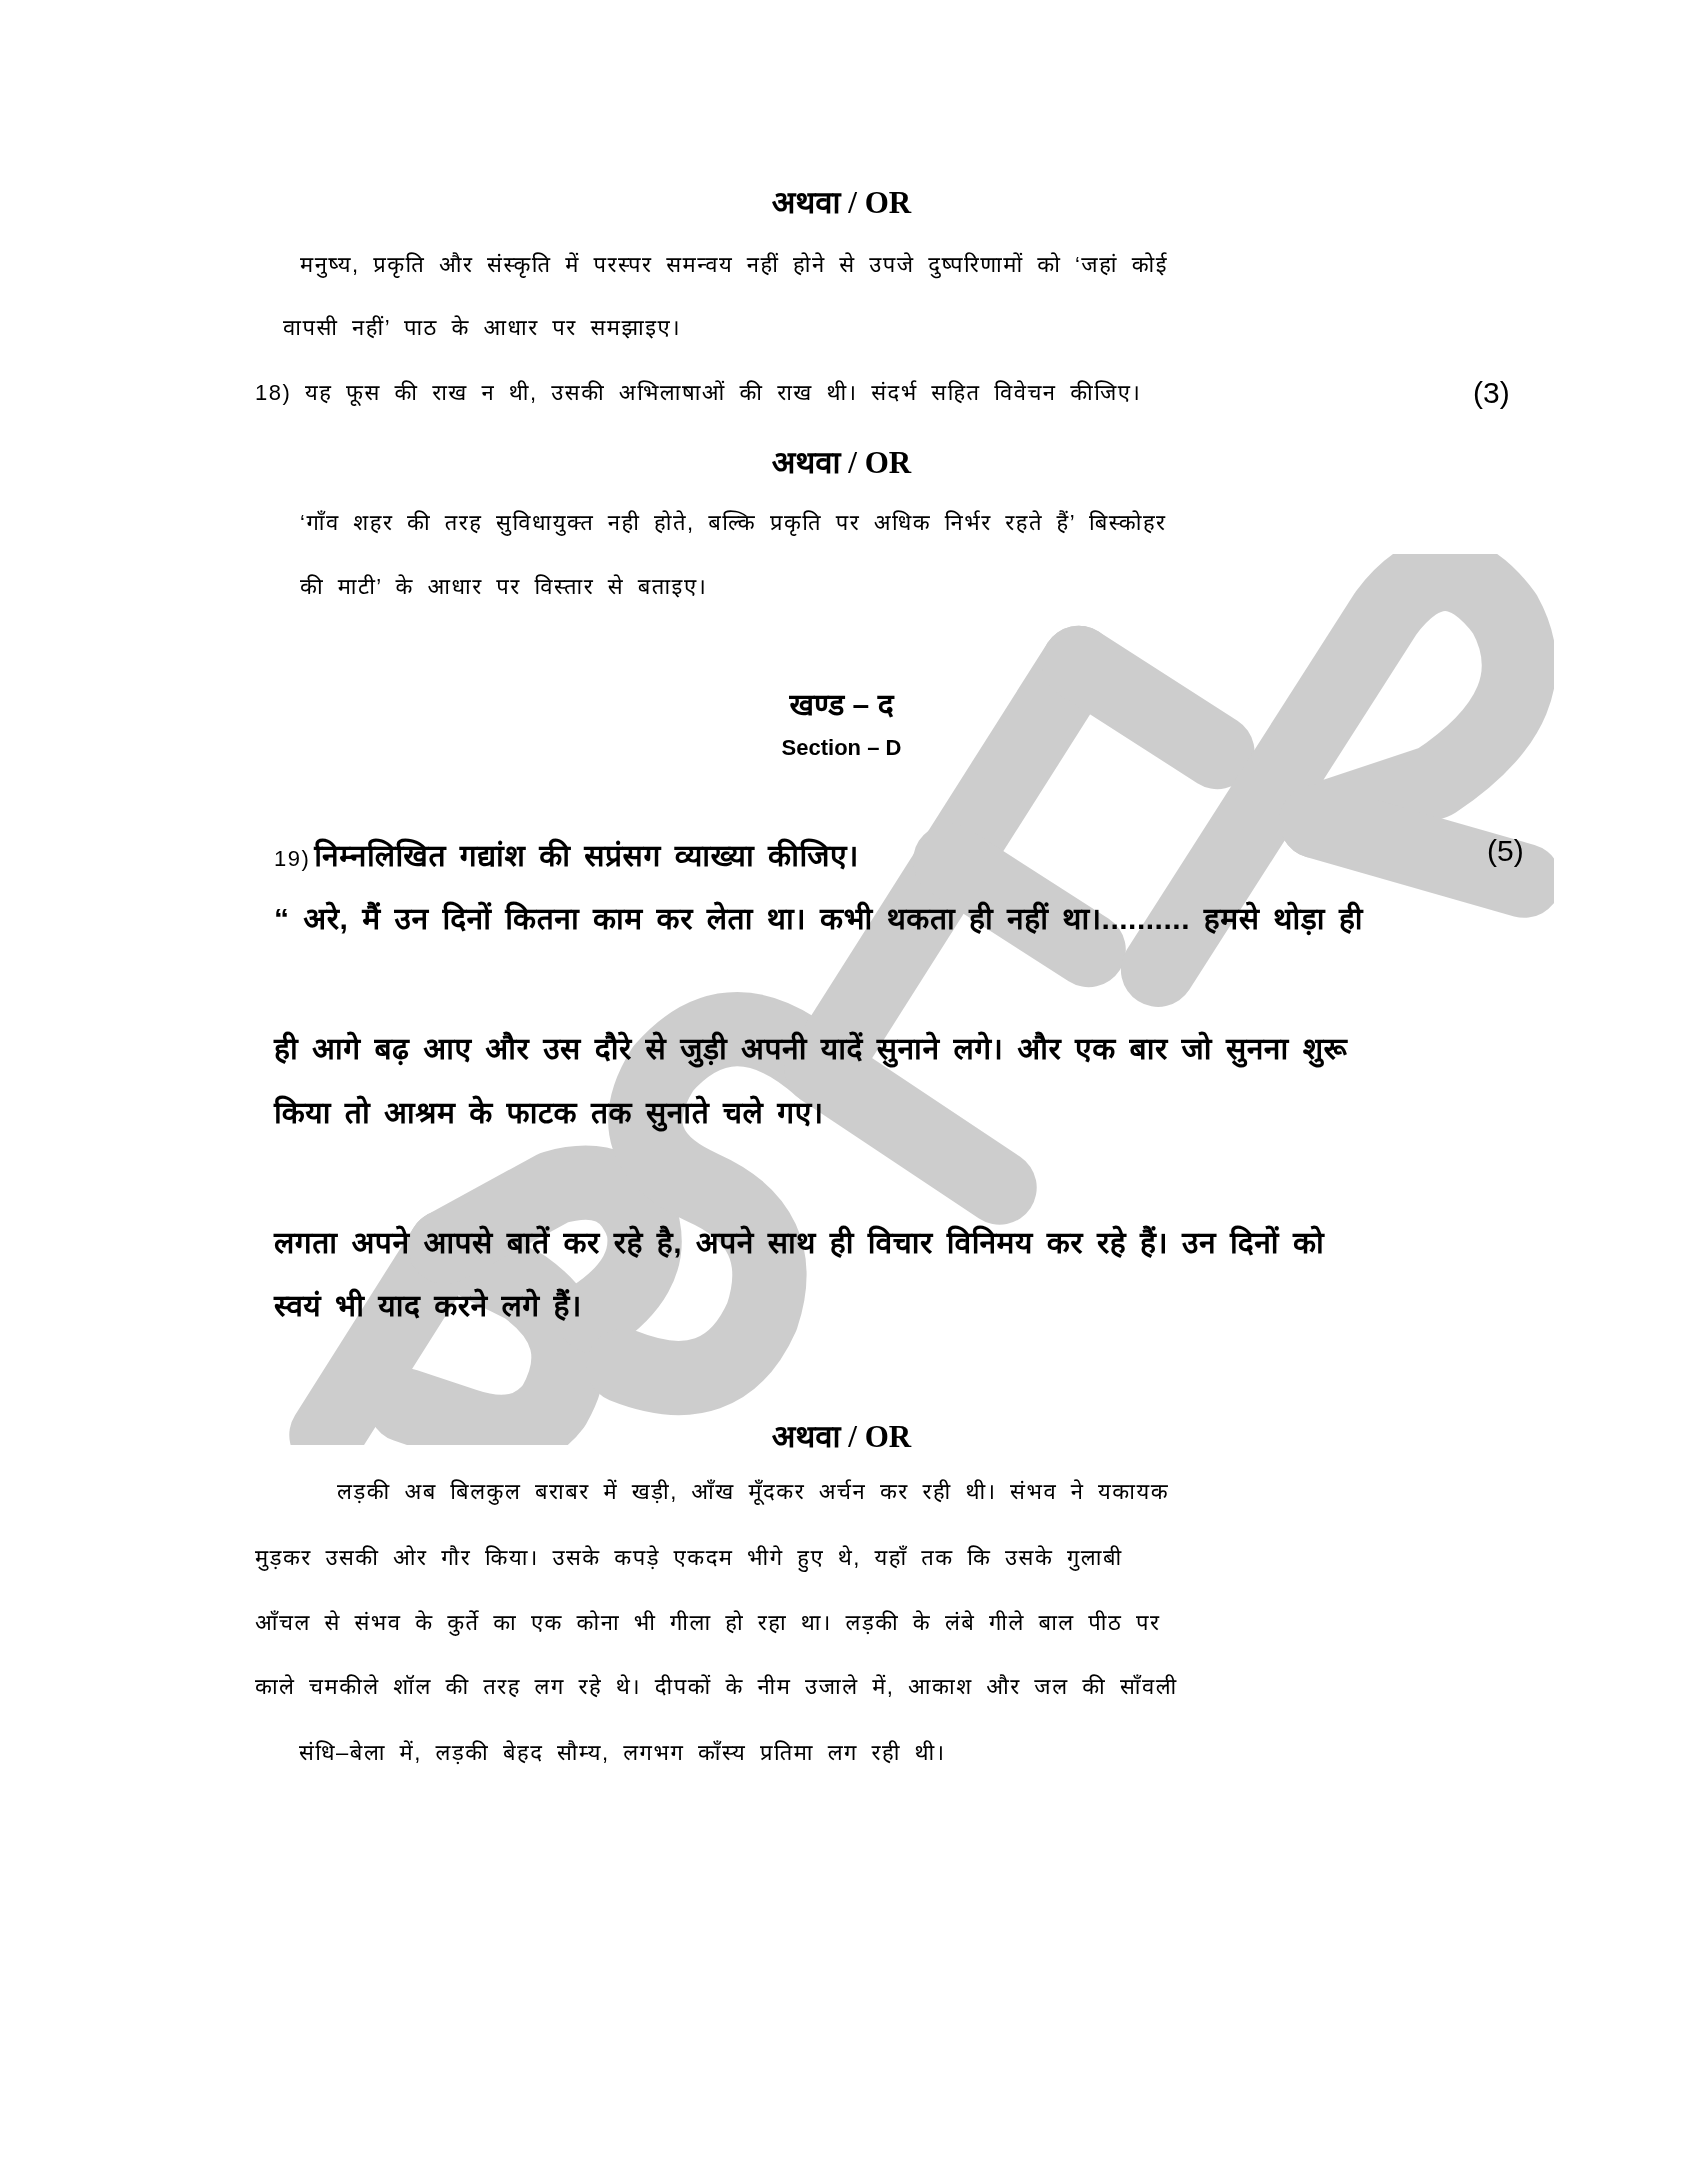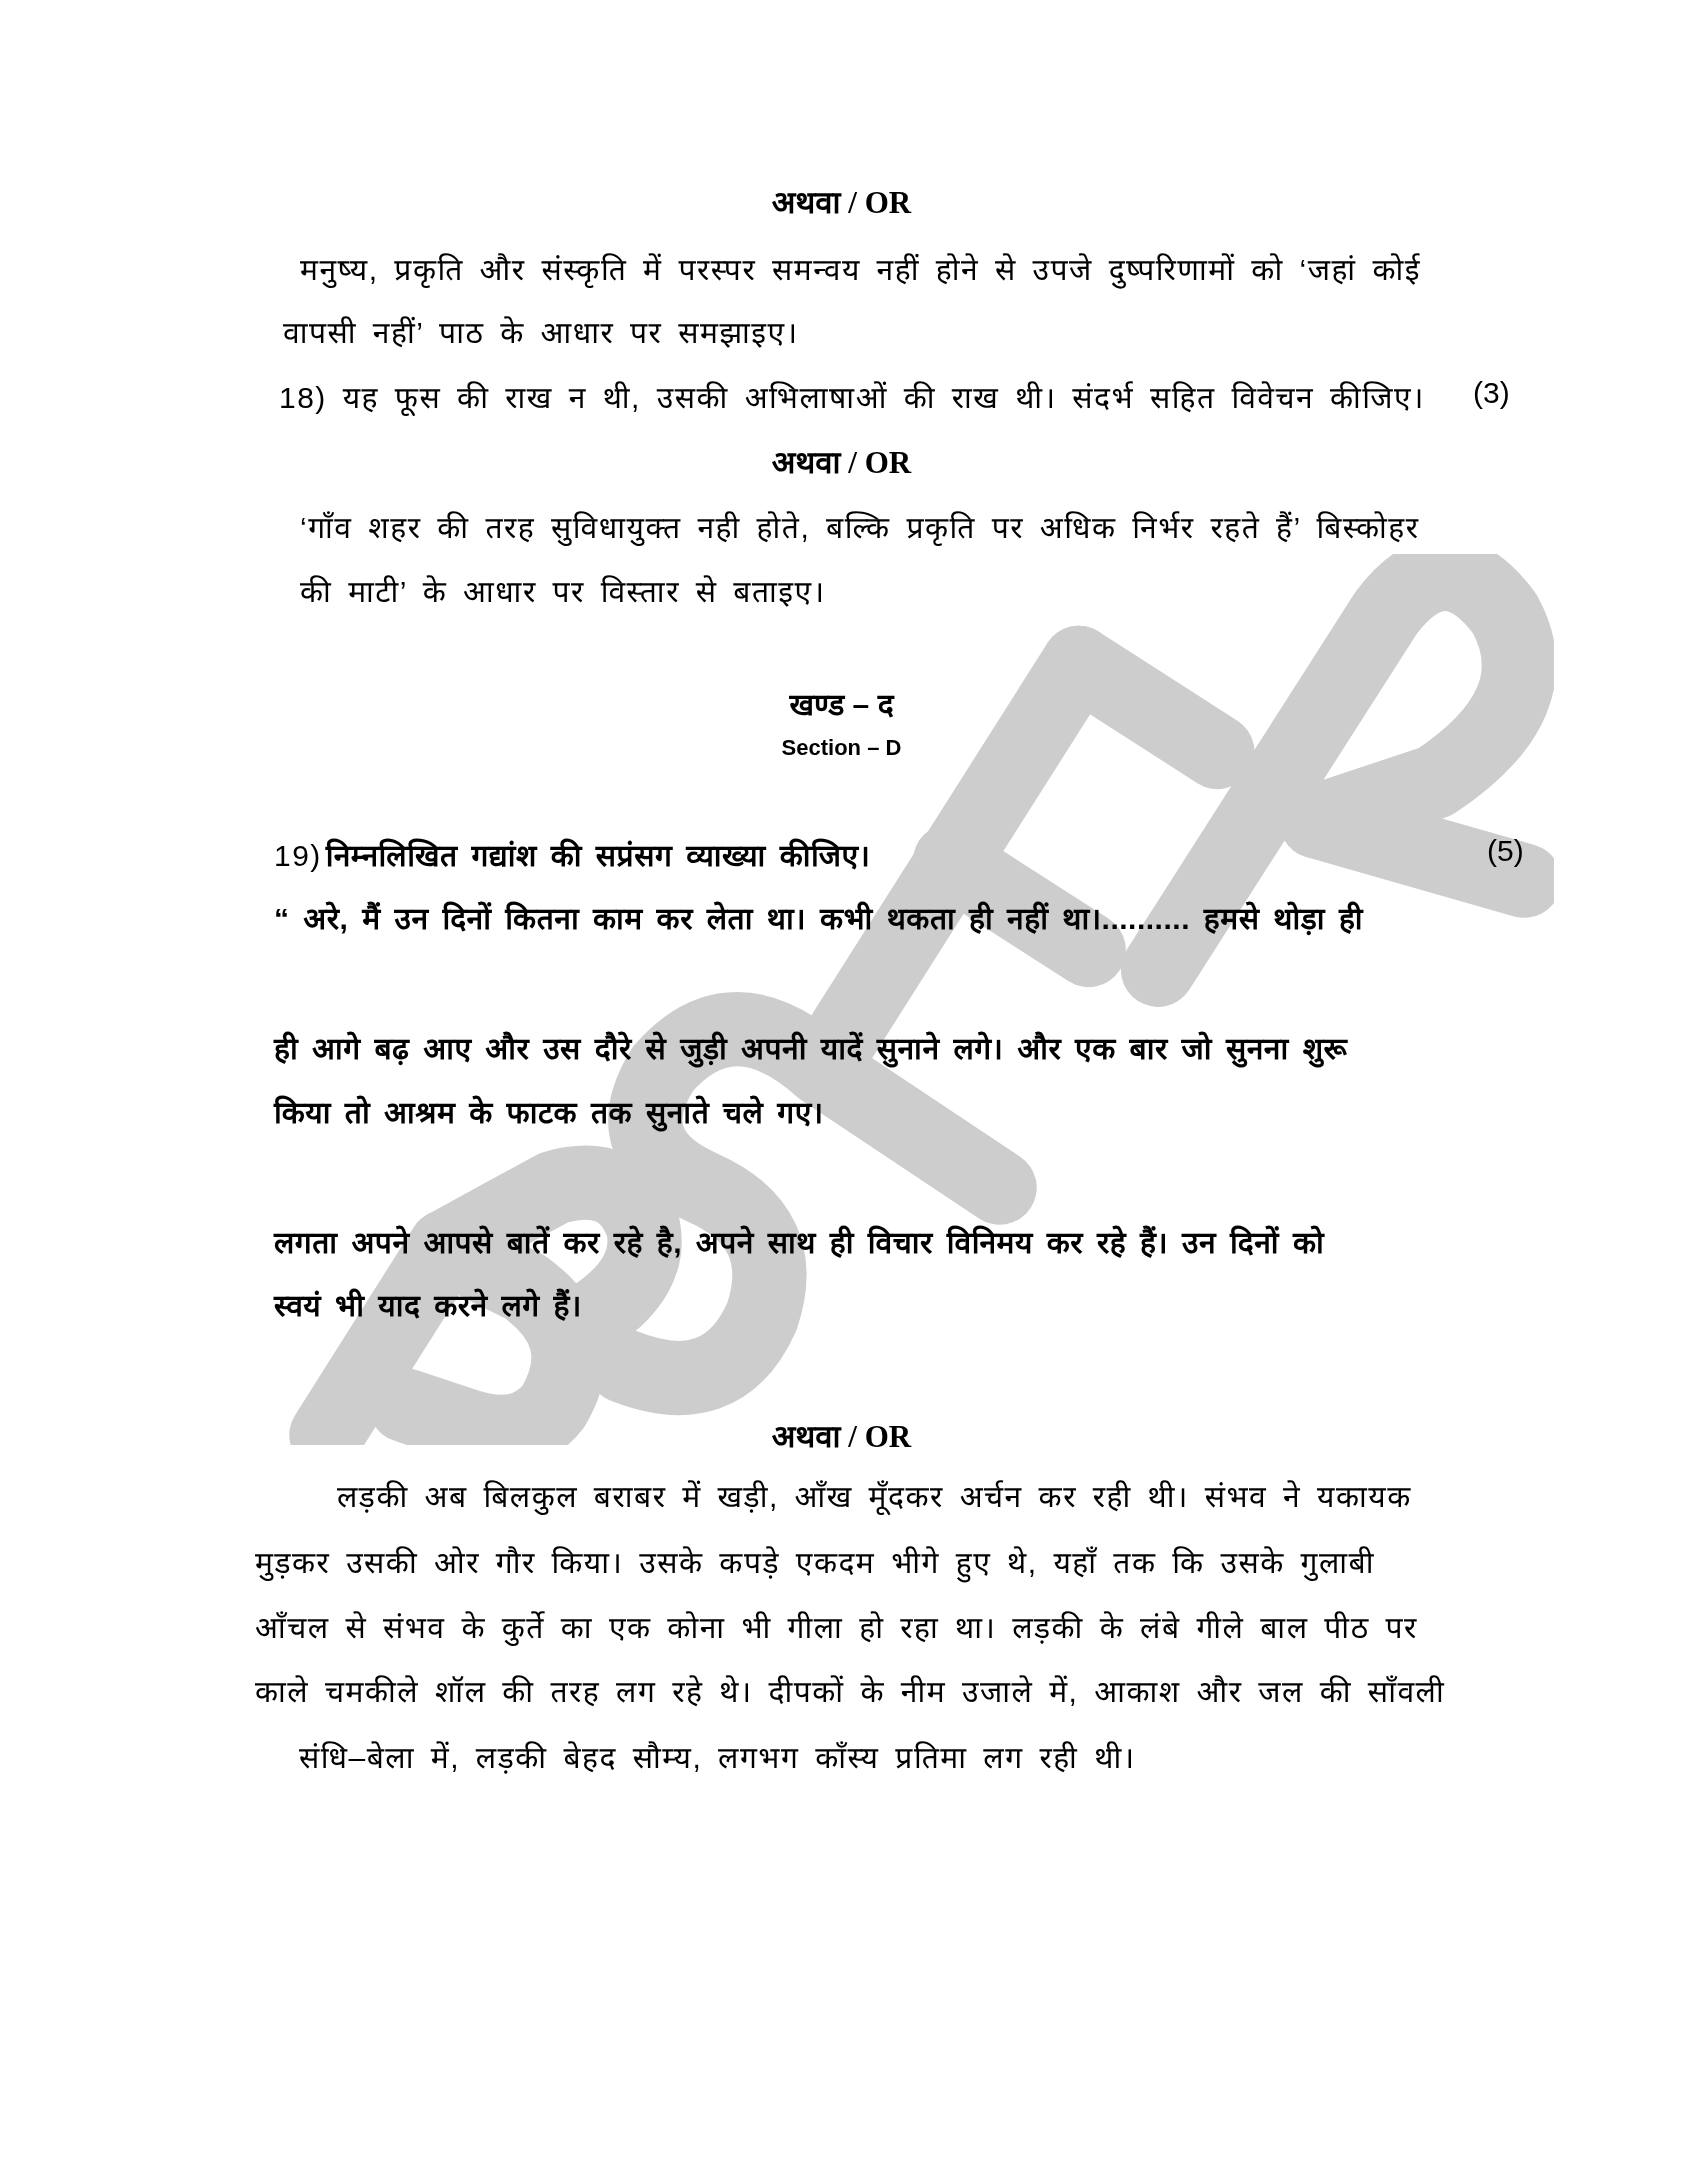--- a/index.html
+++ b/index.html
@@ -4,21 +4,21 @@
 <style>
   html, body { margin: 0; padding: 0; background: #ffffff; }
   body { width: 1683px; height: 2178px; position: relative; overflow: hidden; color: #000; }
   .page { position: absolute; left: 0; top: 0; width: 1617px; height: 2178px; }
   .watermark {
     position: absolute; left: 267px; top: 554px; width: 1287px; height: 891px;
     pointer-events: none; z-index: 1;
   }
   .line { position: absolute; white-space: nowrap; z-index: 2; }
   .or { font-family: "Liberation Serif", serif; font-weight: bold; font-size: 31px; left: 0; width: 1683px; text-align: center; }
-  .body-text { font-family: "Liberation Sans", sans-serif; font-size: 30px; letter-spacing: 1.5px; word-spacing: 6px; }
+  .body-text { font-family: "Liberation Sans", sans-serif; font-size: 22px; letter-spacing: 1.5px; word-spacing: 6px; }
   .bold-text { font-family: "Liberation Sans", sans-serif; font-size: 30px; font-weight: bold; letter-spacing: 0.5px; word-spacing: 5px; }
   .marks { font-family: "Liberation Sans", sans-serif; font-size: 30px; position: absolute; z-index: 2; }
   .section-hindi { font-family: "Liberation Sans", sans-serif; font-weight: bold; font-size: 30px; left: 0; width: 1683px; text-align: center; }
   .section-en { font-family: "Liberation Sans", sans-serif; font-weight: bold; font-size: 22px; left: 0; width: 1683px; text-align: center; }
 </style>
 </head>
 <body>
 
 <div class="page">
 
@@ -36,21 +36,21 @@
 
       <path d="M900 420 L1130 60 Q1190 -20 1250 60 Q1300 150 1180 230 L1060 270"></path>
       <path d="M1060 270 L1270 330"></path>
     </g>
   </svg>
 
   <div class="line or" style="top:180px;">अथवा / OR</div>
   <div class="line body-text" style="left:300px; top:248px; width:1173px;">मनुष्य, प्रकृति और संस्कृति में परस्पर समन्वय नहीं होने से उपजे दुष्परिणामों को ‘जहां कोई</div>
   <div class="line body-text" style="left:283px; top:311px;">वापसी नहीं’ पाठ के आधार पर समझाइए।</div>
 
-  <div class="line body-text" style="left:255px; top:376px;margin-left:24px;">
+  <div class="line body-text" style="left:255px; top:376px;">
     <span>18)</span>
     <span>यह फूस की राख न थी, उसकी अभिलाषाओं की राख थी। संदर्भ सहित विवेचन कीजिए।</span>
   </div>
   <div class="marks" style="left:1473px; top:376px;">(3)</div>
 
   <div class="line or" style="top:440px;">अथवा / OR</div>
   <div class="line body-text" style="left:300px; top:506px;">‘गाँव शहर की तरह सुविधायुक्त नही होते, बल्कि प्रकृति पर अधिक निर्भर रहते हैं’ बिस्कोहर</div>
   <div class="line section-hindi" style="top:683px;">खण्ड – द</div>
 
   <div class="line body-text" style="left:300px; top:570px;">की माटी’ के आधार पर विस्तार से बताइए।</div>

